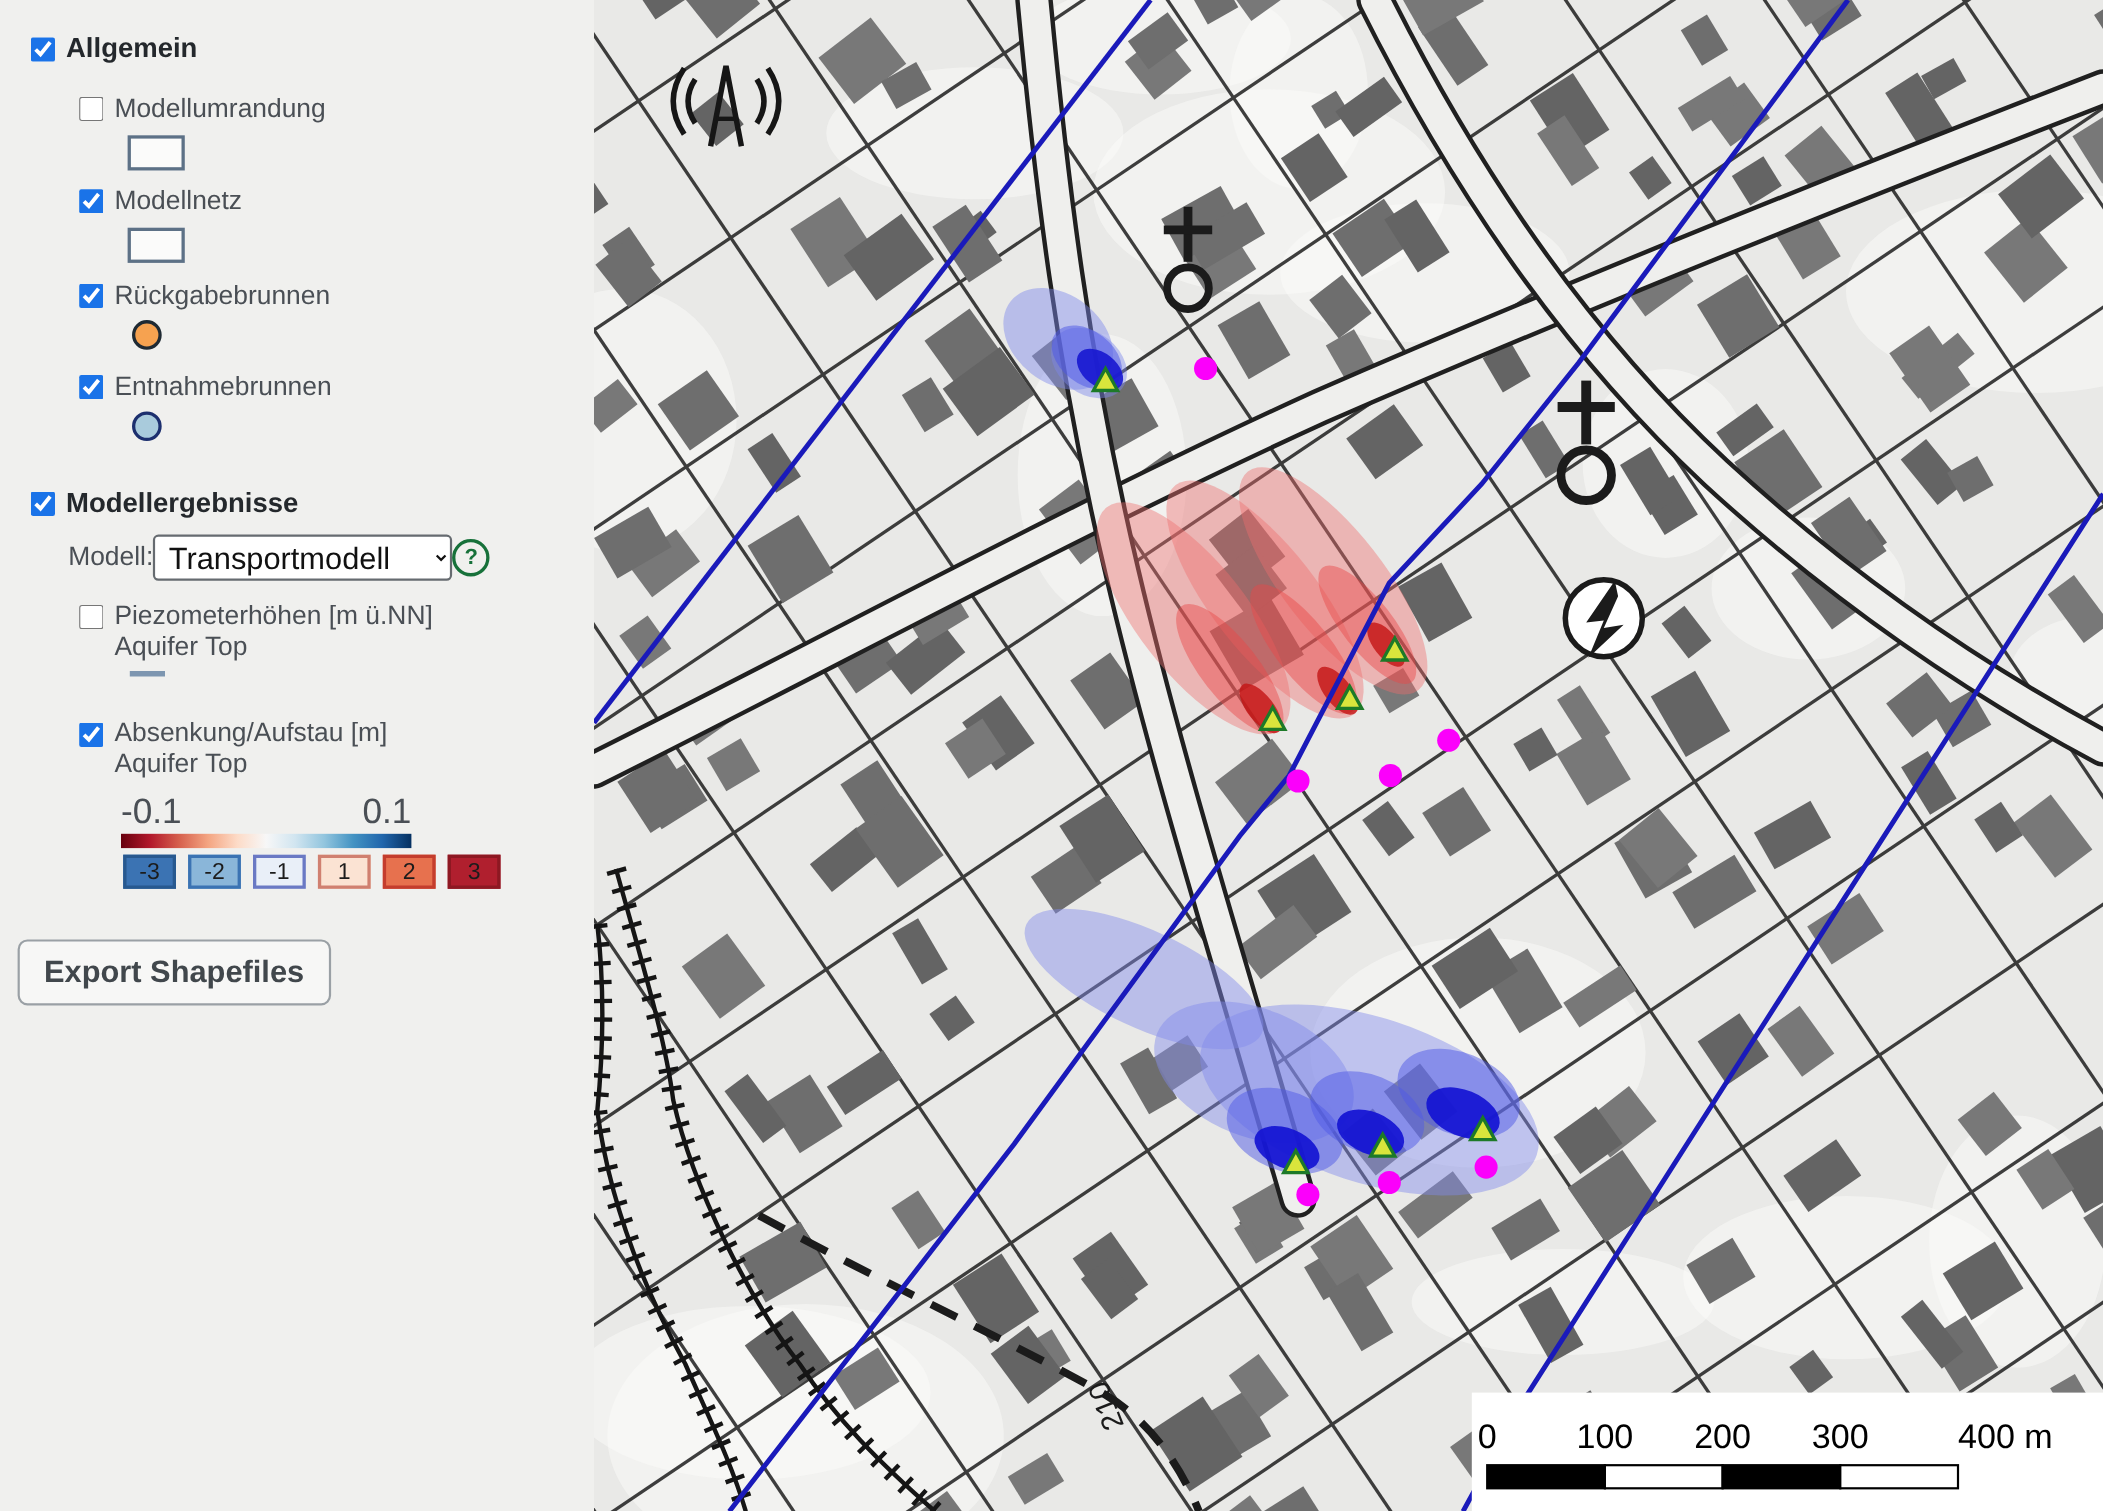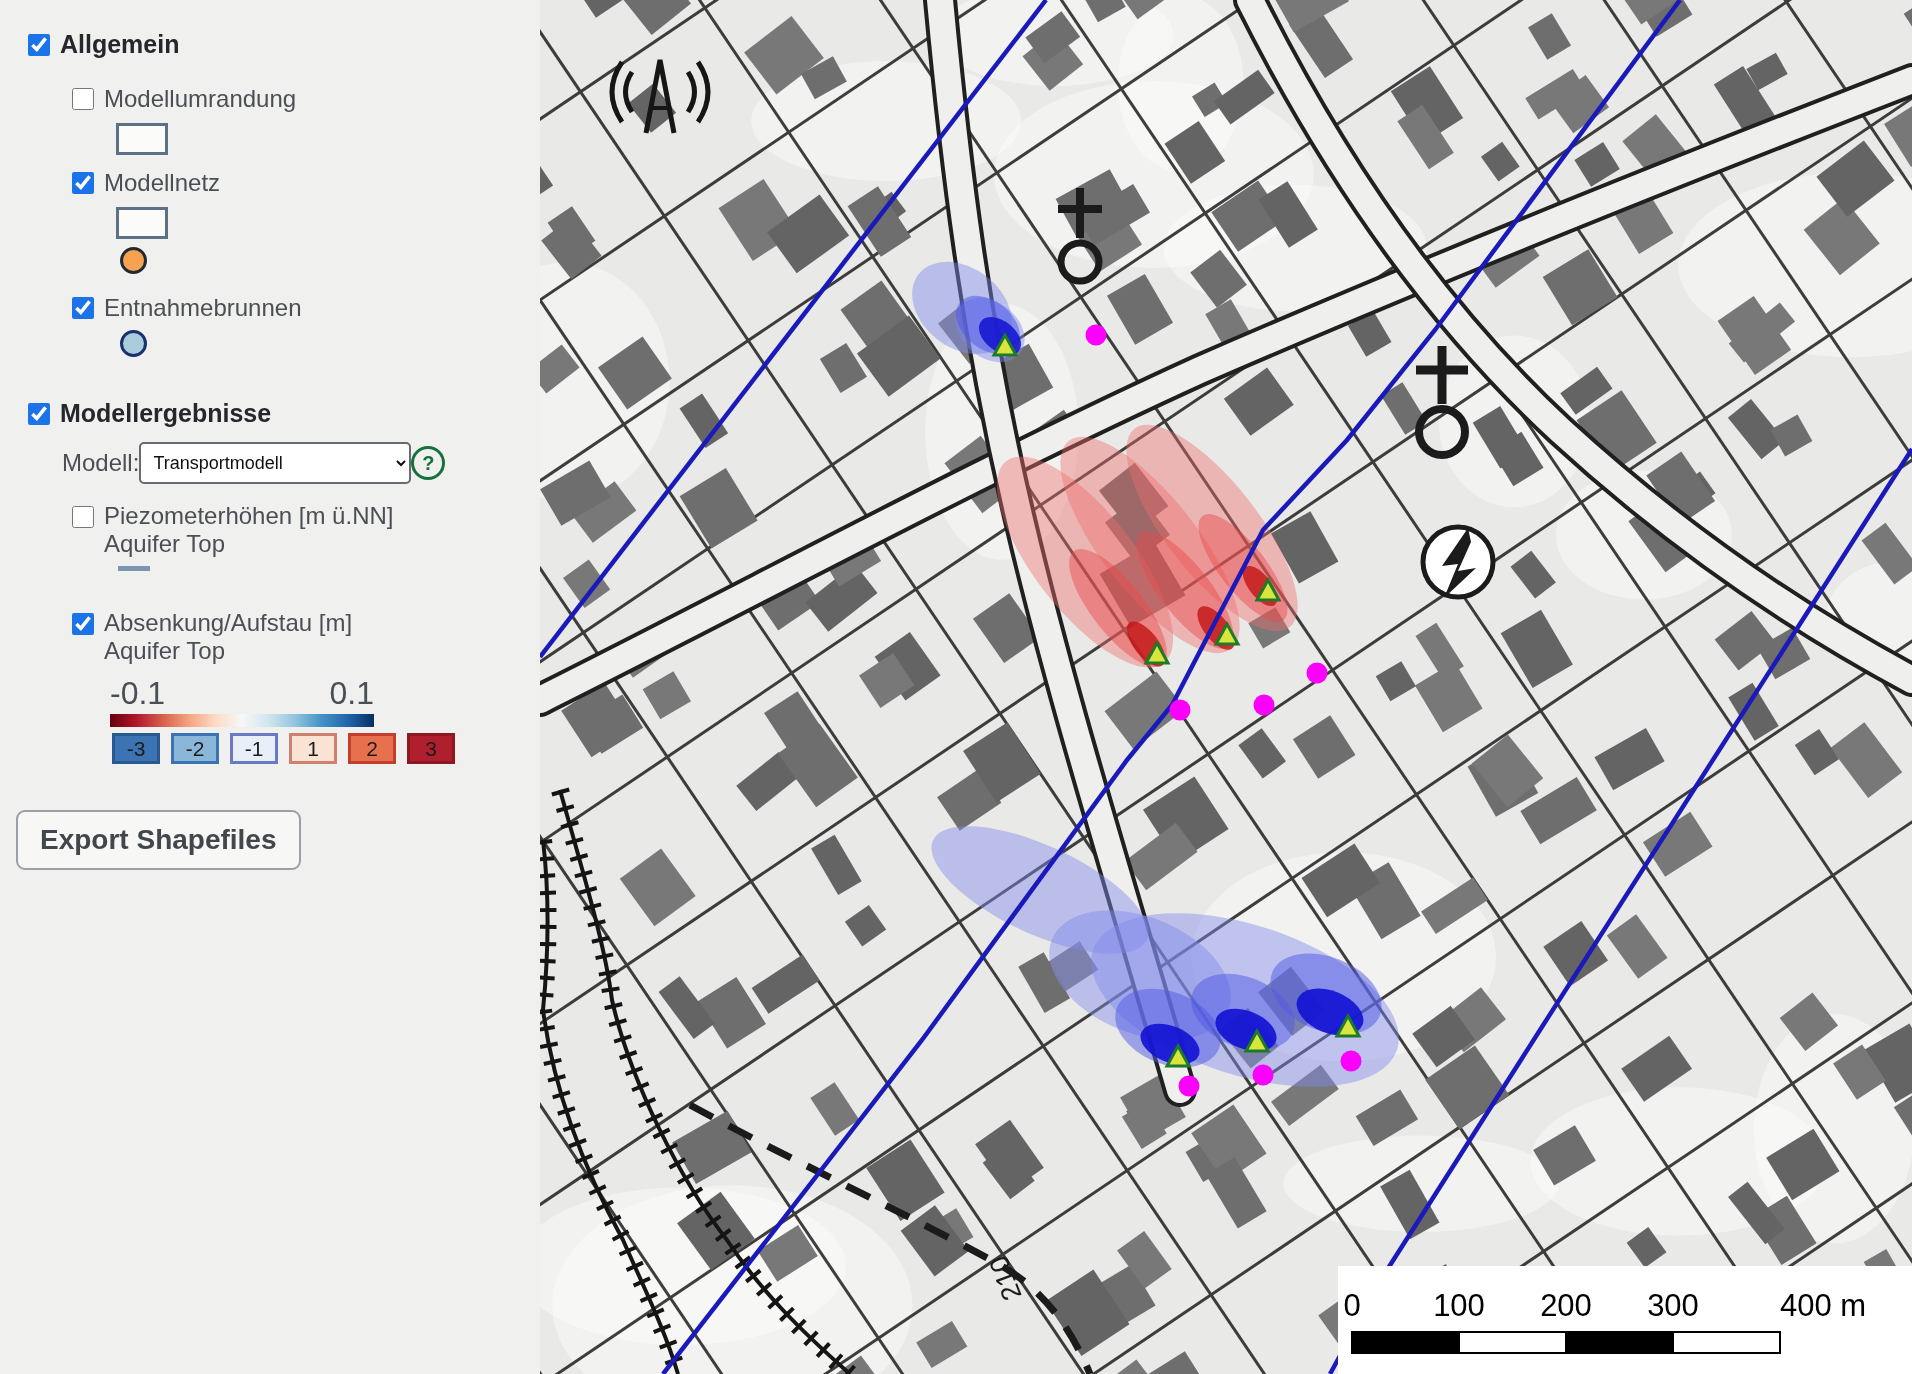--- a/index.html
+++ b/index.html
@@ -10,21 +10,21 @@
   
   .sidebar{position:absolute;left:0;top:12px;width:540px;height:1374px;background:#f0f0ee;z-index:5;}
   .row{display:flex;align-items:center;gap:10px;}
   input[type=checkbox]{width:22px;height:22px;accent-color:var(--accent,#1a73e8);margin:0;flex:0 0 auto;}
   .lvl0{margin:18px 0 0 28px;font-weight:bold;font-size:25px;color:#24282c;}
   .lvl1{margin:0 0 0 72px;font-size:24px;color:#4a4f55;}
   .lbl{white-space:nowrap;}
   .swatch-rect{margin:10px 0 0 116px;width:46px;height:26px;background:#fbfbfa;border:3px solid #5d7186;}
   .swatch-circle{margin:8px 0 0 120px;width:21px;height:21px;border-radius:50%;border:3px solid #1f2a33;}
   .model-row{margin:14px 0 0 62px;display:flex;align-items:center;font-size:24px;color:#4a4f55;}
-  select{font-family:"Liberation Sans",sans-serif;font-size:18px;color:#111;width:272px;height:42px;
+  select{font-family:"Liberation Sans",sans-serif;font-size:28px;color:#111;width:272px;height:42px;
          border:2px solid #666b70;border-radius:5px;background:#fff;padding:0 8px;}
   .help-icon{width:28px;height:28px;border:3px solid #17713a;border-radius:50%;color:#17713a;
              font-weight:bold;font-size:20px;display:flex;align-items:center;justify-content:center;}
   .line-swatch{margin:8px 0 0 118px;width:32px;height:5px;background:#7d96b0;}
   .grad-labels{margin:10px 0 0 110px;width:264px;display:flex;justify-content:space-between;
                font-size:32px;color:#4a4f55;}
   .grad-bar{margin:2px 0 0 110px;width:264px;height:13px;}
   .temp-boxes{margin:6px 0 0 112px;display:flex;gap:11px;}
   .tbox{width:42px;height:25px;border:3px solid;display:flex;align-items:center;justify-content:center;
         font-size:21px;color:#1c1c1c;}
@@ -49,20 +49,24 @@
     <span class="lbl">Modellumrandung</span>
   </div>
   <div class="swatch-rect"></div>
 
   <div class="row lvl1" style="margin-top:14px">
     <input type="checkbox" checked="" style="">
     <span class="lbl">Modellnetz</span>
   </div>
   <div class="swatch-rect"></div>
 
+  <div class="row lvl1" style="margin-top:16px">
+    <input type="checkbox" checked="" style="">
+    <span class="lbl">Rückgabebrunnen</span>
+  </div>
   <div class="swatch-circle" style="background: rgb(246, 162, 80);"></div>
 
   <div class="row lvl1" style="margin-top:20px">
     <input type="checkbox" checked="" style="">
     <span class="lbl">Entnahmebrunnen</span>
   </div>
   <div class="swatch-circle" style="border-color: rgb(28, 47, 110); background: rgb(169, 203, 220);"></div>
 
   <div class="row lvl0" style="margin-top:42px">
     <input type="checkbox" checked="" style="">

